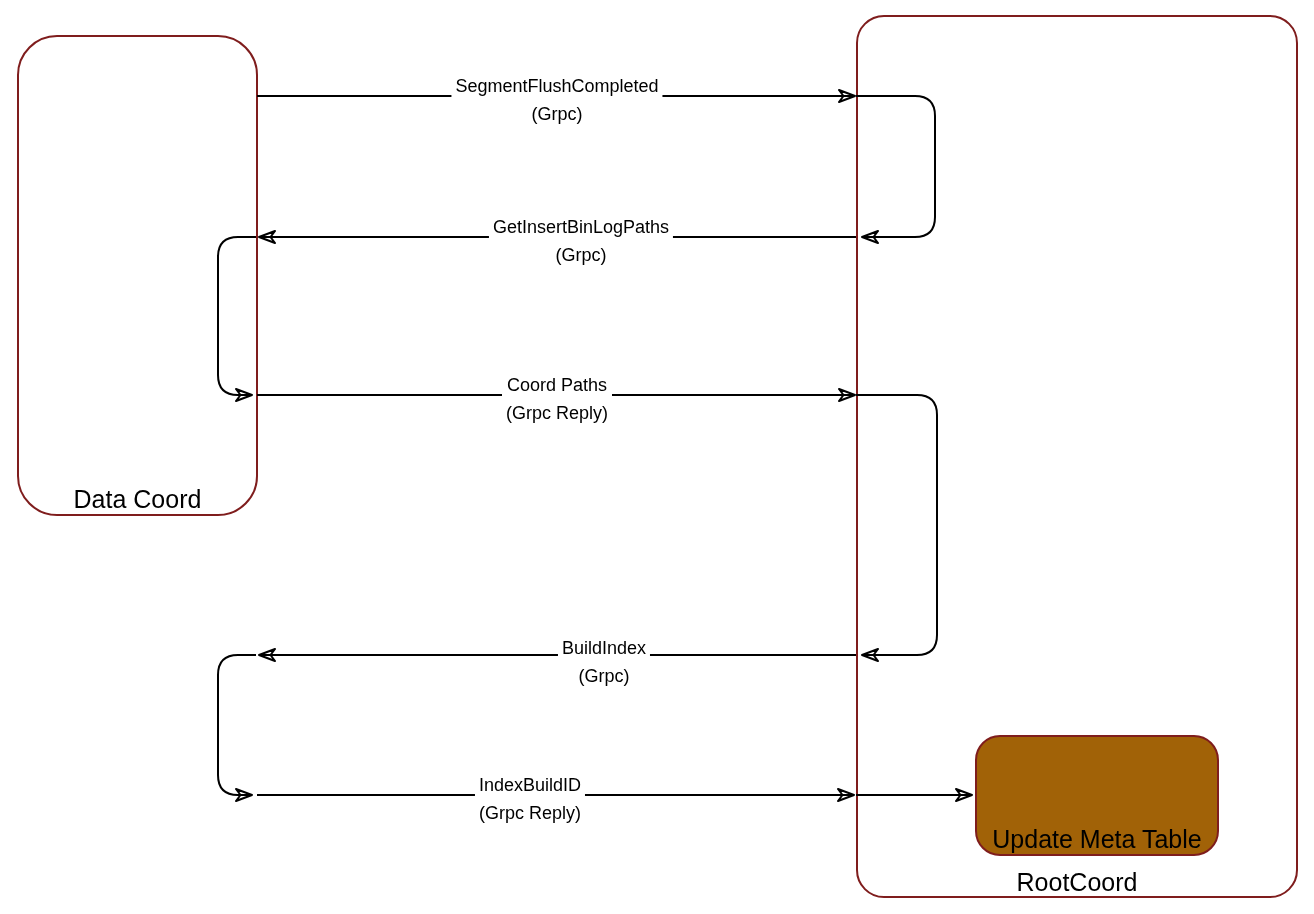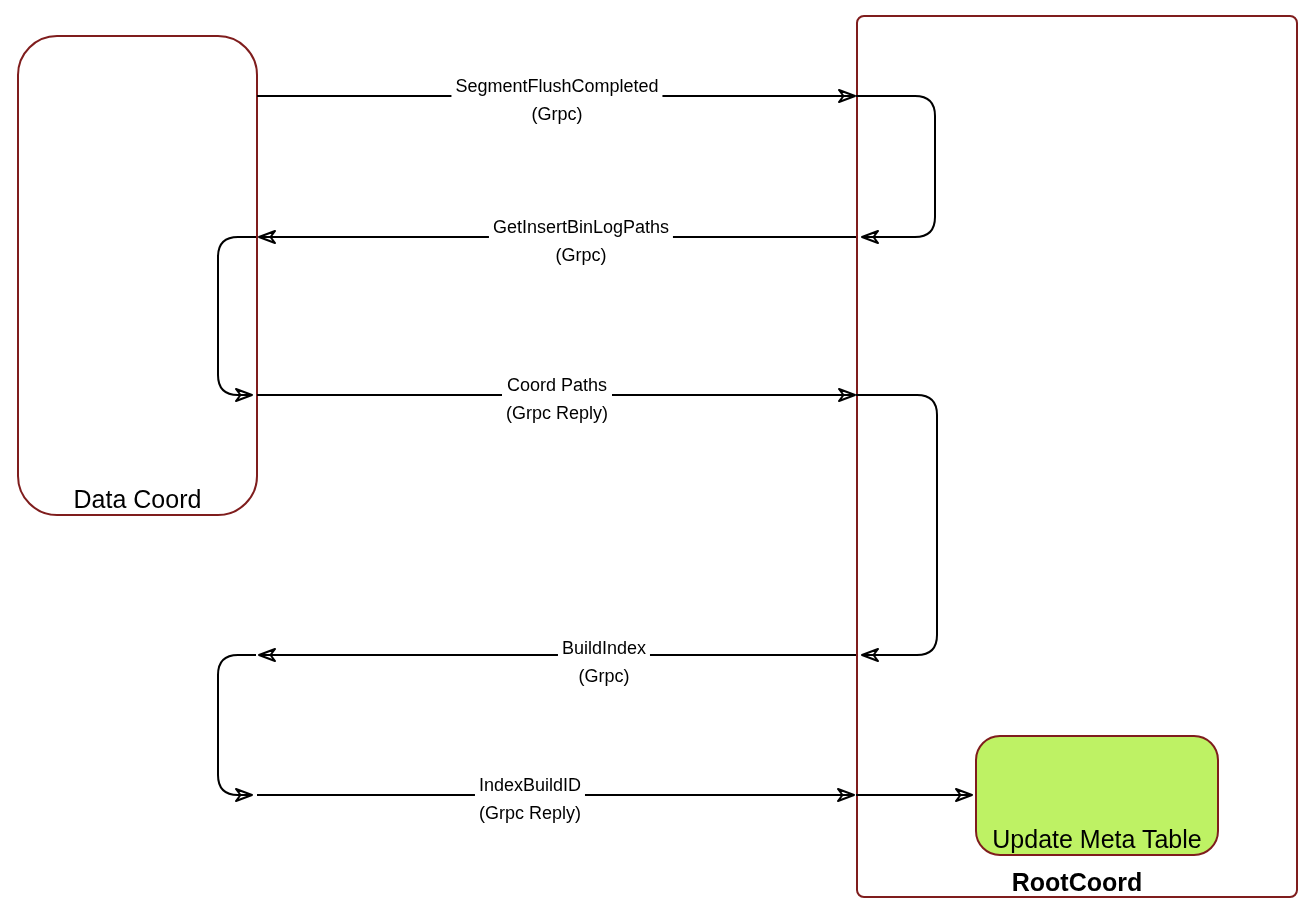--- a/index.html
+++ b/index.html
@@ -16,22 +16,22 @@
     position: absolute;
     box-sizing: border-box;
     border: 2px solid #7f1d1d;
     background: transparent;
     display: flex;
     align-items: flex-end;
     justify-content: center;
   }
   #node-data-coord   { left: 17px;  top: 35px;  width: 241px; height: 481px; border-radius: 40px; }
   #node-index-coord  { left: 17px;  top: 575px; width: 241px; height: 283px; border-radius: 40px; }
-  #node-root-coord   { left: 856px; top: 15px;  width: 442px; height: 883px; border-radius: 8px; font-weight: bold; }
-  #node-update-meta-table { left: 975px; top: 735px; width: 244px; height: 121px; border-radius: 25px; background: #bef264; }
+  #node-root-coord   { left: 856px; top: 15px;  width: 442px; height: 883px; border-radius: 28px; }
+  #node-update-meta-table { left: 975px; top: 735px; width: 244px; height: 121px; border-radius: 25px; background: #a16207; }
   .node-label { font-size: 25px; line-height: 1.2; }
   #node-root-coord .node-label { transform: translateY(1px); }
 
   svg.wires {
     position: absolute;
     left: 0; top: 0;
     width: 1314px; height: 914px;
     pointer-events: none;
   }
   svg.wires path { stroke: #000000; stroke-width: 2; fill: none; }

